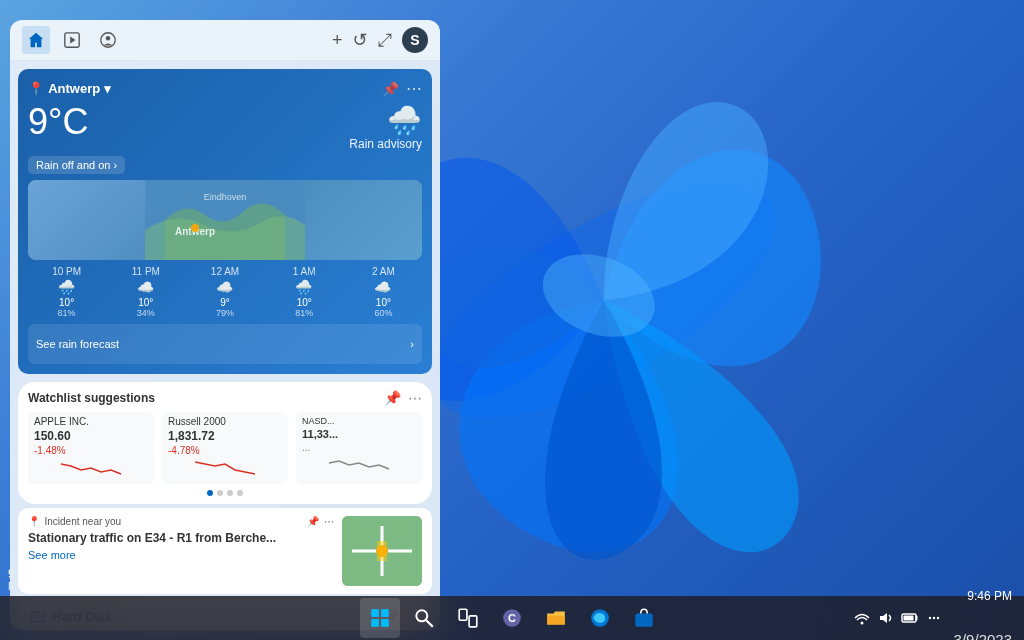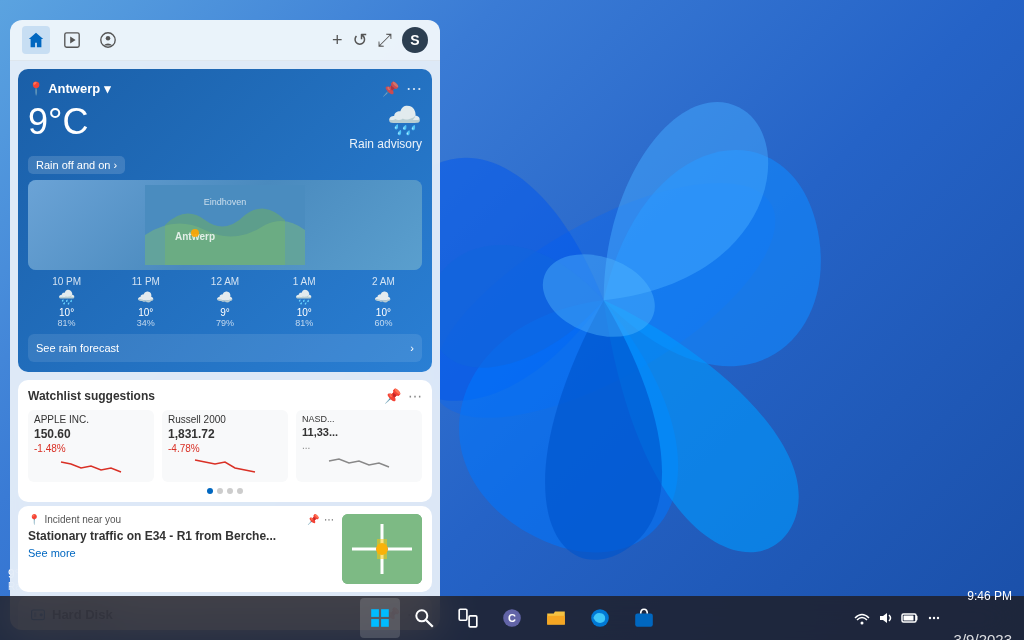--- a/index.html
+++ b/index.html
@@ -202,21 +202,21 @@
     .weather-temp {
       font-size: 36px;
       font-weight: 300;
       line-height: 1;
     }
     .weather-desc {
       font-size: 12px;
       opacity: 0.9;
     }
     .map-area {
-      height: 90px;
+      height: 80px;
       background: rgba(100,160,220,0.5);
       border-radius: 8px;
       margin-bottom: 6px;
       overflow: hidden;
       position: relative;
     }
     .map-placeholder {
       width: 100%;
       height: 100%;
       background: linear-gradient(135deg, #6ba3d6 0%, #4a8abe 50%, #5a9fce 100%);
@@ -245,32 +245,32 @@
     }
     .hour-item .hour { opacity: 0.8; margin-bottom: 2px; }
     .hour-item .icon { font-size: 14px; margin-bottom: 2px; }
     .hour-item .temp { font-weight: 500; }
     .hour-item .humidity { opacity: 0.7; font-size: 9px; }
     .see-rain-btn {
       display: flex;
       align-items: center;
       justify-content: space-between;
       margin-top: 6px;
-      padding: 8px 8px;
+      padding: 14px 8px;
       background: rgba(255,255,255,0.1);
       border-radius: 6px;
       font-size: 11px;
       cursor: pointer;
     }
 
     
     .stocks-widget {
       margin: 4px 8px;
       background: white;
-      border-radius: 10px;
+      border-radius: 17px;
       padding: 8px 10px;
     }
     .widget-header {
       display: flex;
       align-items: center;
       justify-content: space-between;
       margin-bottom: 6px;
     }
     .widget-title {
       font-size: 12px;

